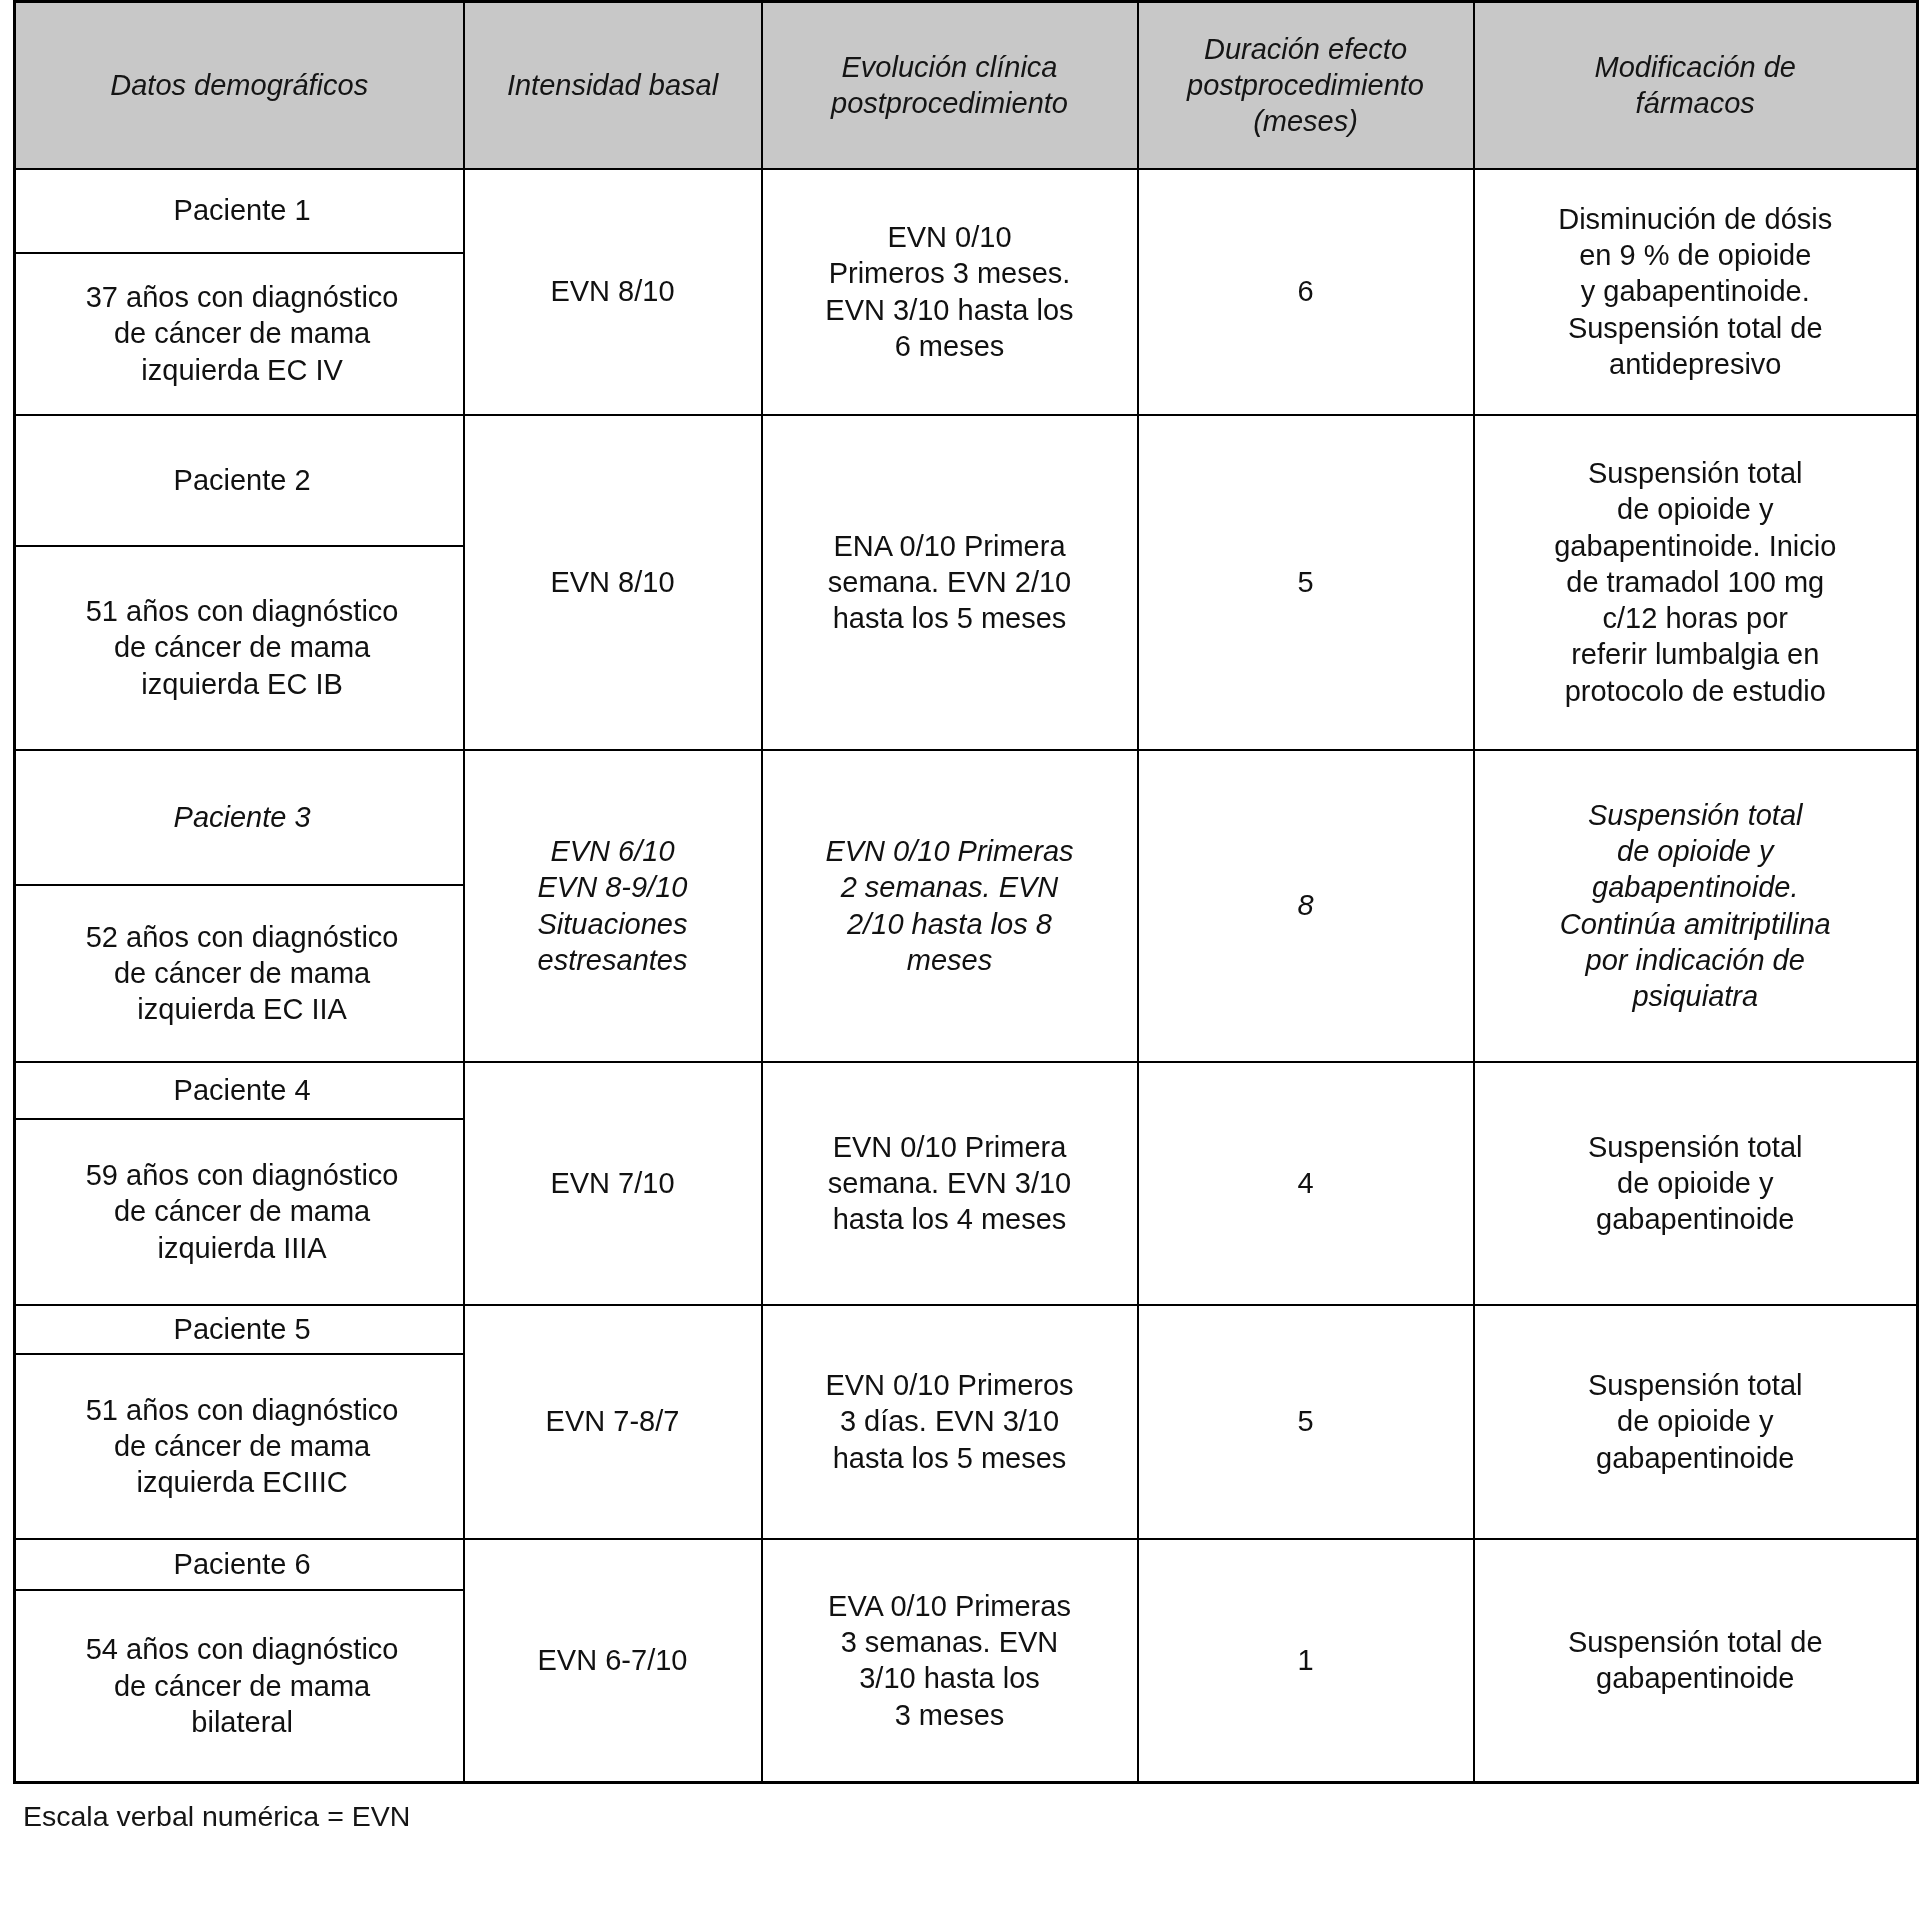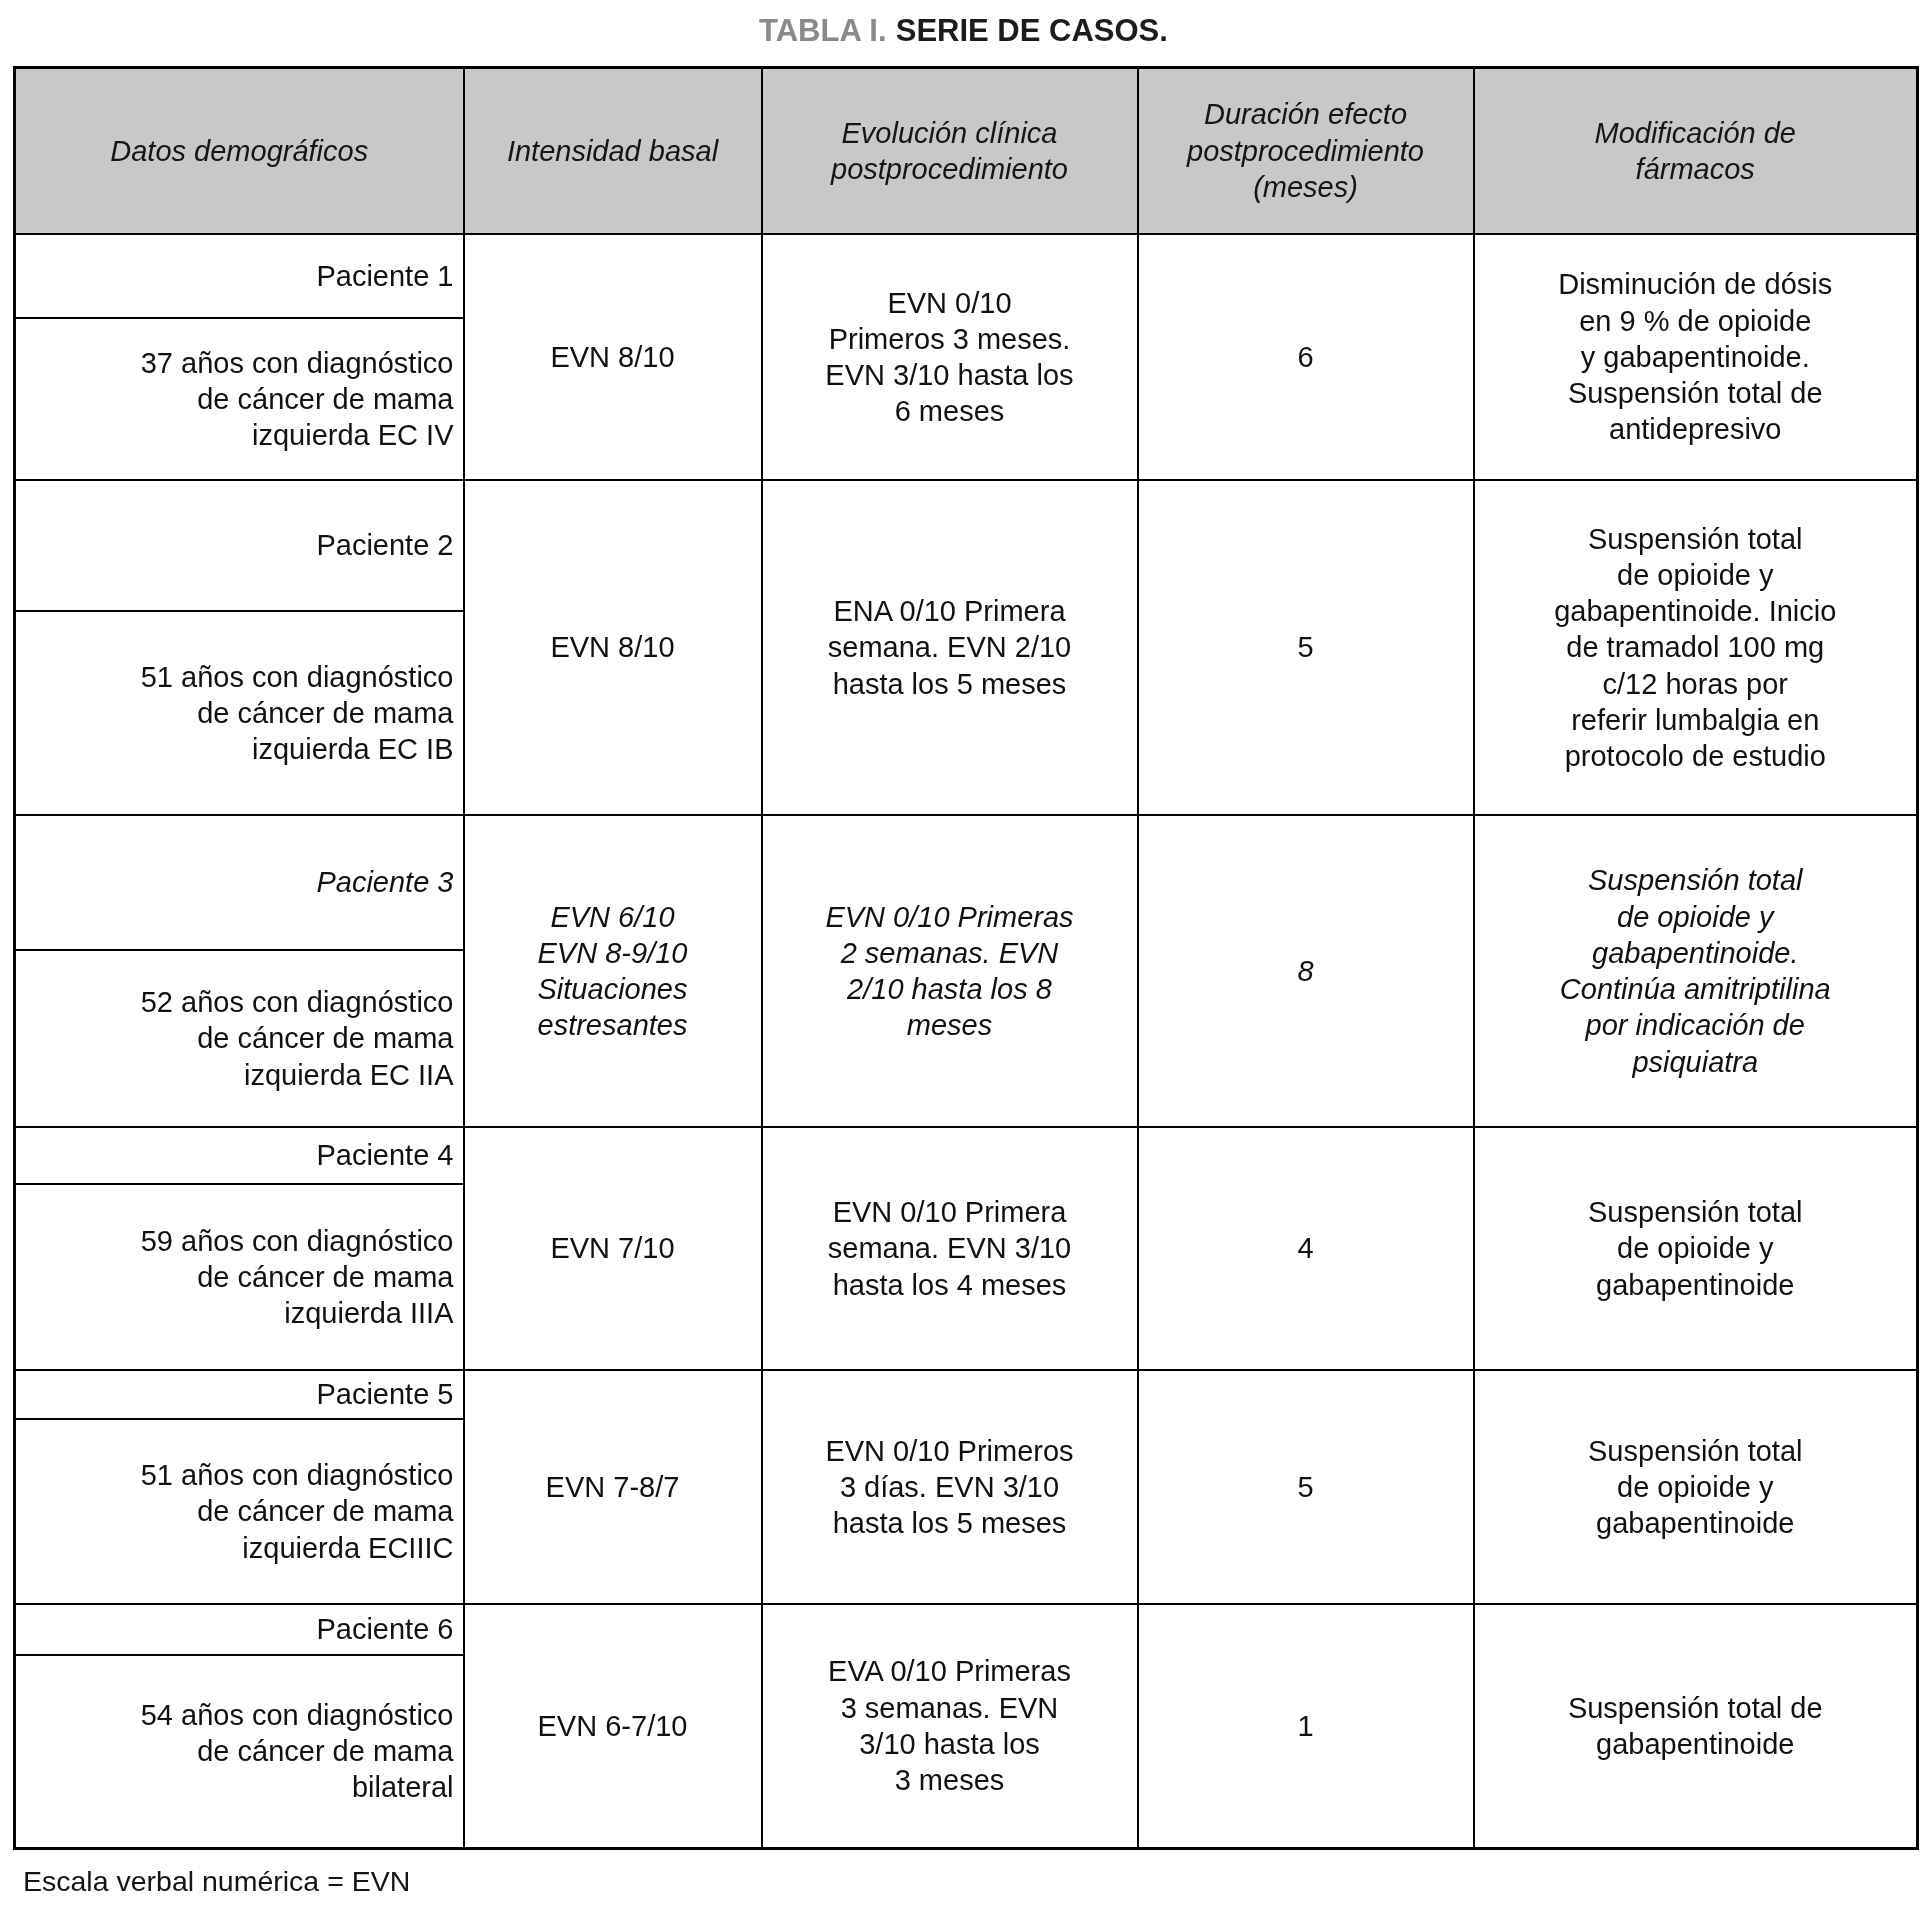--- a/index.html
+++ b/index.html
@@ -53,21 +53,21 @@
   th.header-cell {
     background: #c8c8c8;
     font-style: italic;
     font-weight: 400;
     text-align: center;
     color: #151515;
   }
 
   td.cell { text-align: center; }
   td.patient, td.demographics {
-    text-align: right;
+    text-align: center;
     padding-left: 14.7px;
     padding-right: 9px;
     border-radius: 20px;
   }
   td.patient { border-bottom: 1.8px solid #000; }
 
   
   tbody tr:nth-child(1)  { height: 84px;  }
   tbody tr:nth-child(2)  { height: 162px; }
   tbody tr:nth-child(3)  { height: 131px; }
@@ -87,23 +87,20 @@
     font-size: 28.5px;
     line-height: 1.2;
     color: #151515;
   }
 </style>
 </head>
 <body>
 
 <div class="page">
 
-  <div class="title">
-    <span class="title-label">TABLA I.</span><span class="title-rest">SERIE DE CASOS.</span>
-  </div>
 
   <table class="cases">
     <colgroup>
       <col class="c1">
         <col class="c2">
         <col class="c3">
         <col class="c4">
         <col class="c5">
     </colgroup>
     <thead>

